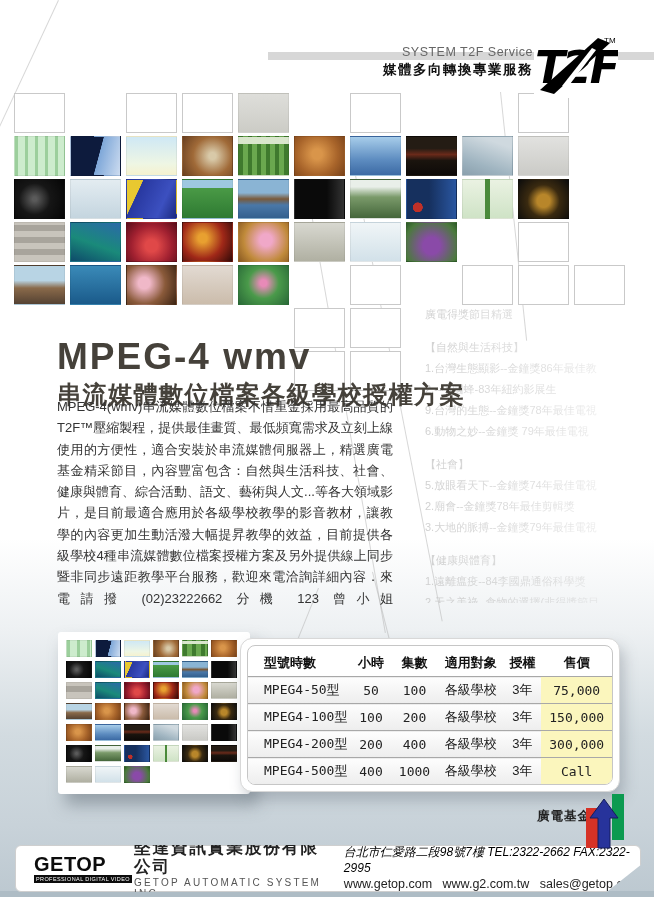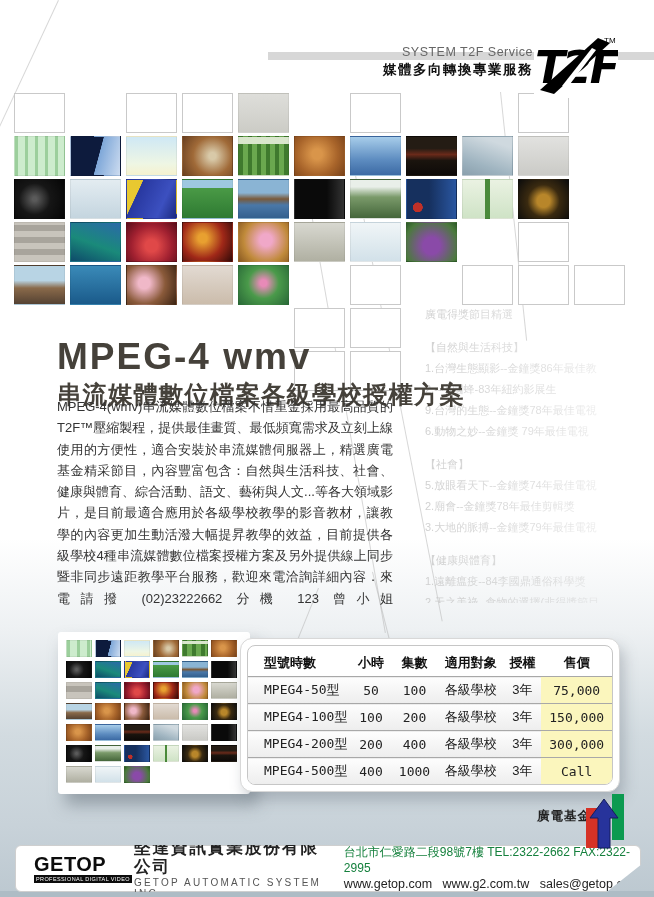--- a/index.html
+++ b/index.html
@@ -109,21 +109,21 @@
     z-index:4;clip-path:polygon(0 0,100% 0,100% 42%,94.5% 100%,0 100%);border-radius:6px;
     display:flex;align-items:center;}
   .getop-logo{margin-left:18px;width:92px;}
   .g1{font-size:20px;font-weight:900;color:#0c0c0c;letter-spacing:.5px;line-height:1;}
   .g2{background:#0c0c0c;color:#fff;font-size:5.5px;letter-spacing:.4px;padding:1px 2px;margin-top:1px;
     white-space:nowrap;width:fit-content;}
   .company{margin-left:8px;}
   .c-zh{font-size:16.5px;font-weight:bold;color:#222;letter-spacing:2px;line-height:1.1;}
   .c-en{font-size:10px;color:#555;letter-spacing:2.2px;margin-top:2px;}
   .contact{margin-left:14px;}
-  .addr{font-size:12px;color:#15803d;line-height:1.35;}
+  .addr{font-size:12px;color:#000000;line-height:1.35;font-style:italic;}
   .webs{font-size:12.5px;color:#222;white-space:pre;line-height:1.35;}
   .bottom-strip{position:absolute;left:0;bottom:0;width:100%;height:6px;background:#aebcc5;z-index:2;}
 </style>
 </head>
 <body>
 
 <div class="page">
 
   <div class="dline l1"></div>
   <div class="dline l2"></div>

